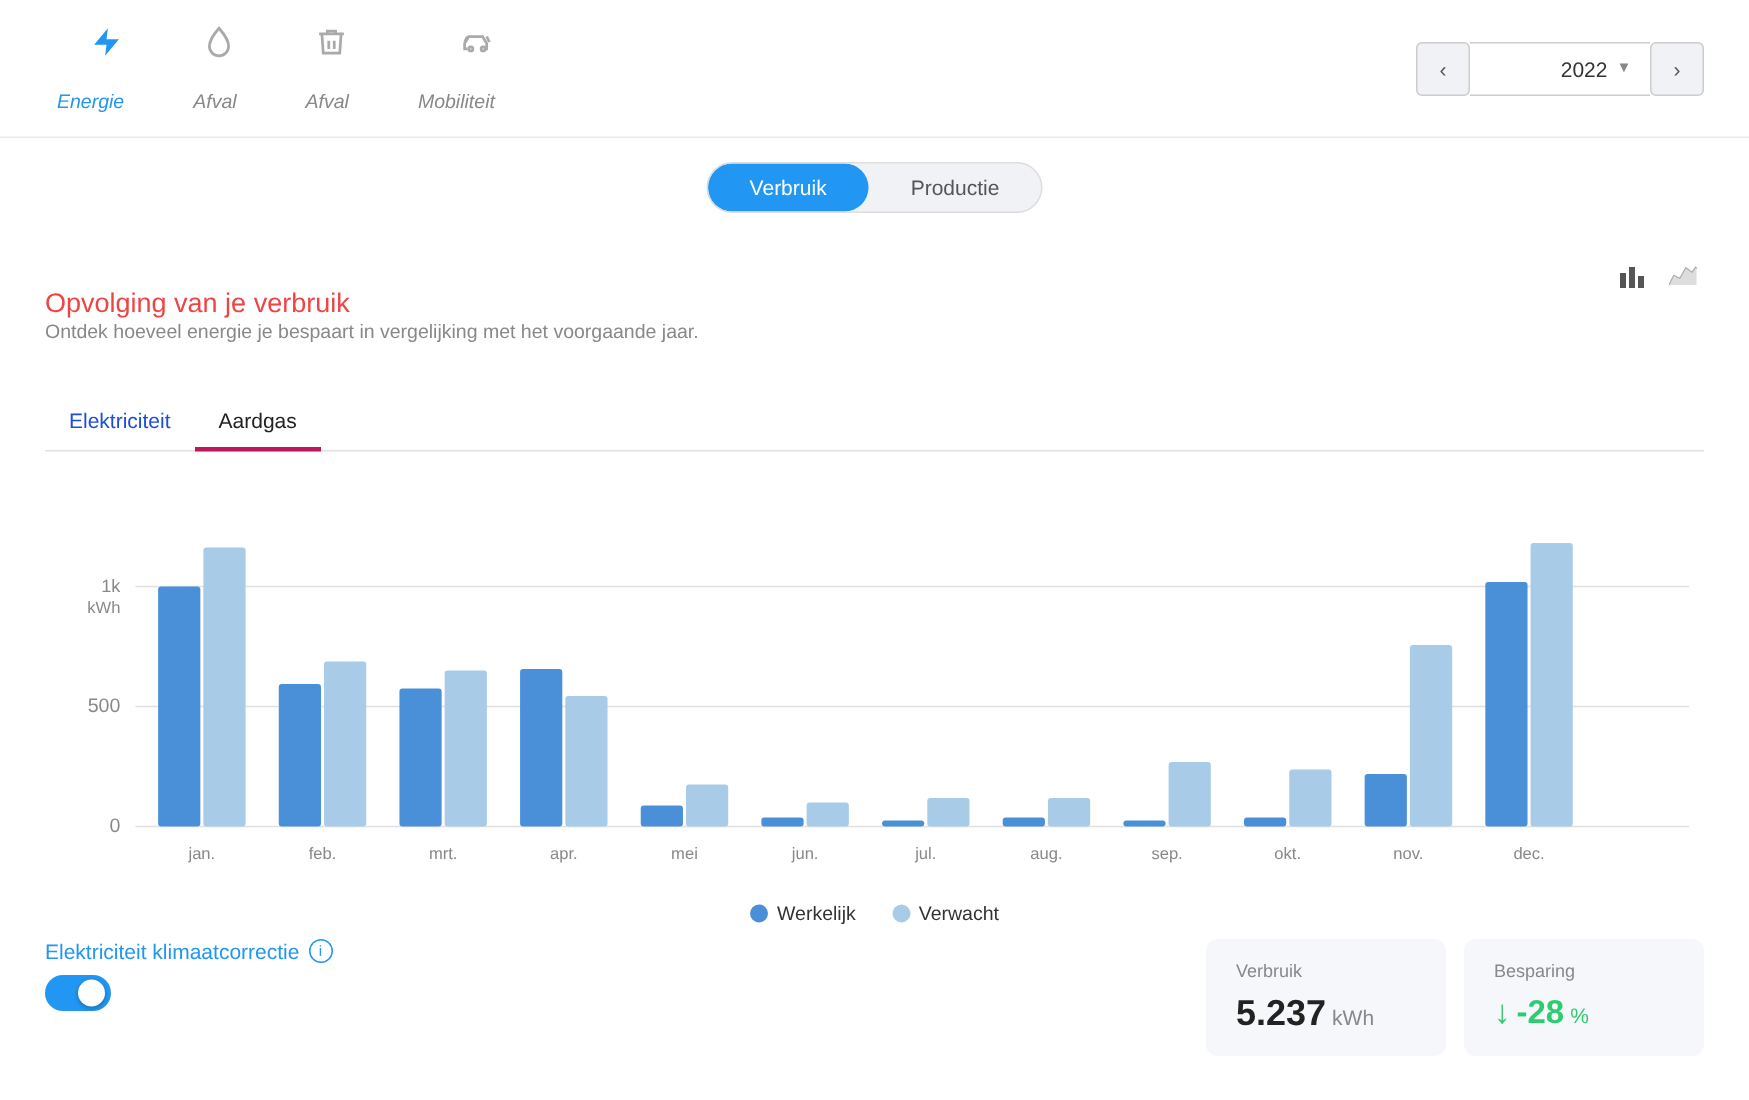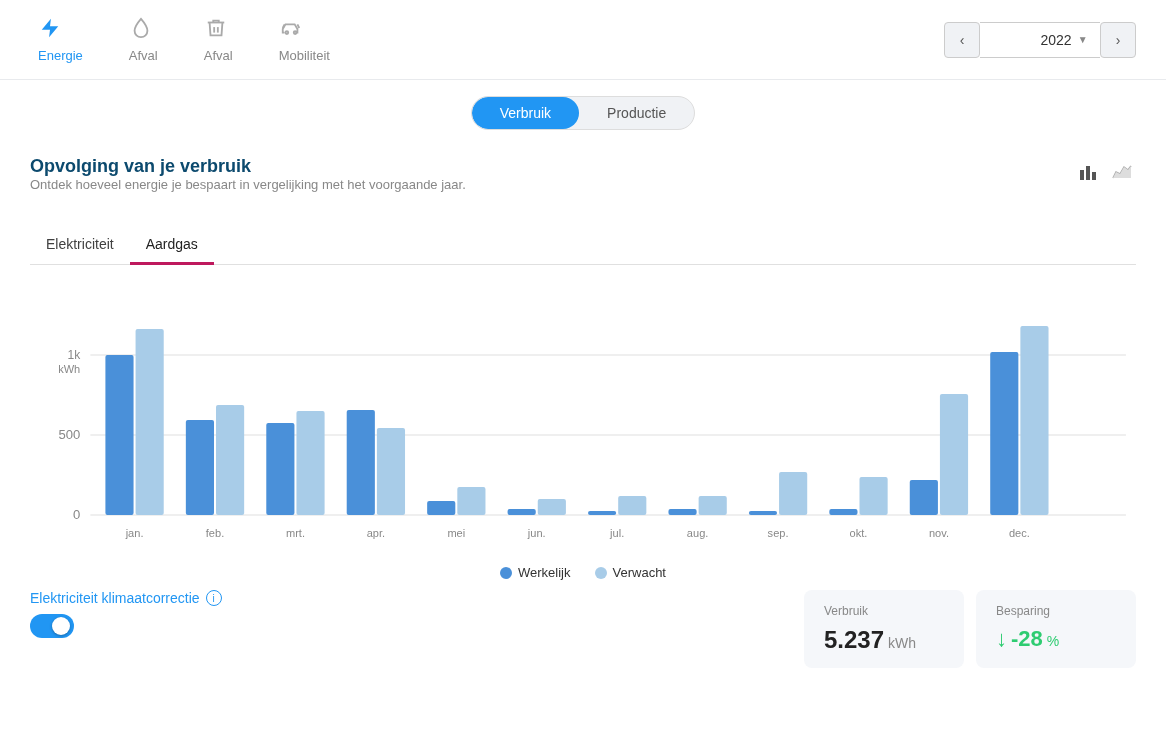--- a/index.html
+++ b/index.html
@@ -25,26 +25,27 @@
       background: #fff;
       justify-content: space-between;
     }
     .nav-tabs {
       display: flex;
       gap: 30px;
     }
     .nav-tab {
       display: flex;
       flex-direction: column;
-      align-items: flex-start;
-      gap: 8px;
+      align-items: flex-end;
+      gap: 20px;
       cursor: pointer;
       color: #888;
       font-size: 13px;
       padding: 4px 8px;
+      font-style: italic;
     }
     .nav-tab.active {
       color: #2196f3;
     }
     .nav-tab .nav-icon {
       width: 24px;
       height: 24px;
       display: flex;
       align-items: center;
       justify-content: center;
@@ -121,22 +122,23 @@
       padding: 16px 30px 30px;
     }
     .section-header {
       display: flex;
       justify-content: space-between;
       align-items: flex-start;
       margin-bottom: 4px;
     }
     .section-title {
       font-size: 18px;
-      font-weight: 700;
-      color: #0c4a6e;
+      font-weight: 400;
+      color: #ef4444;
+      margin-top: 24px;
     }
     .section-subtitle {
       font-size: 13px;
       color: #888;
       margin-bottom: 32px;
     }
     .chart-type-icons {
       display: flex;
       gap: 6px;
       margin-top: 2px;
@@ -158,21 +160,21 @@
     .sub-tabs {
       display: flex;
       gap: 0;
       border-bottom: 1px solid #e0e0e0;
       margin-bottom: 10px;
     }
     .sub-tab {
       padding: 8px 16px 10px;
       cursor: pointer;
       font-size: 14px;
-      color: #404040;
+      color: #1d4ed8;
       border-bottom: 3px solid transparent;
       margin-bottom: -1px;
     }
     .sub-tab.active {
       color: #222;
       border-bottom: 3px solid #be185d;
     }
     
     .chart-area {
       position: relative;

